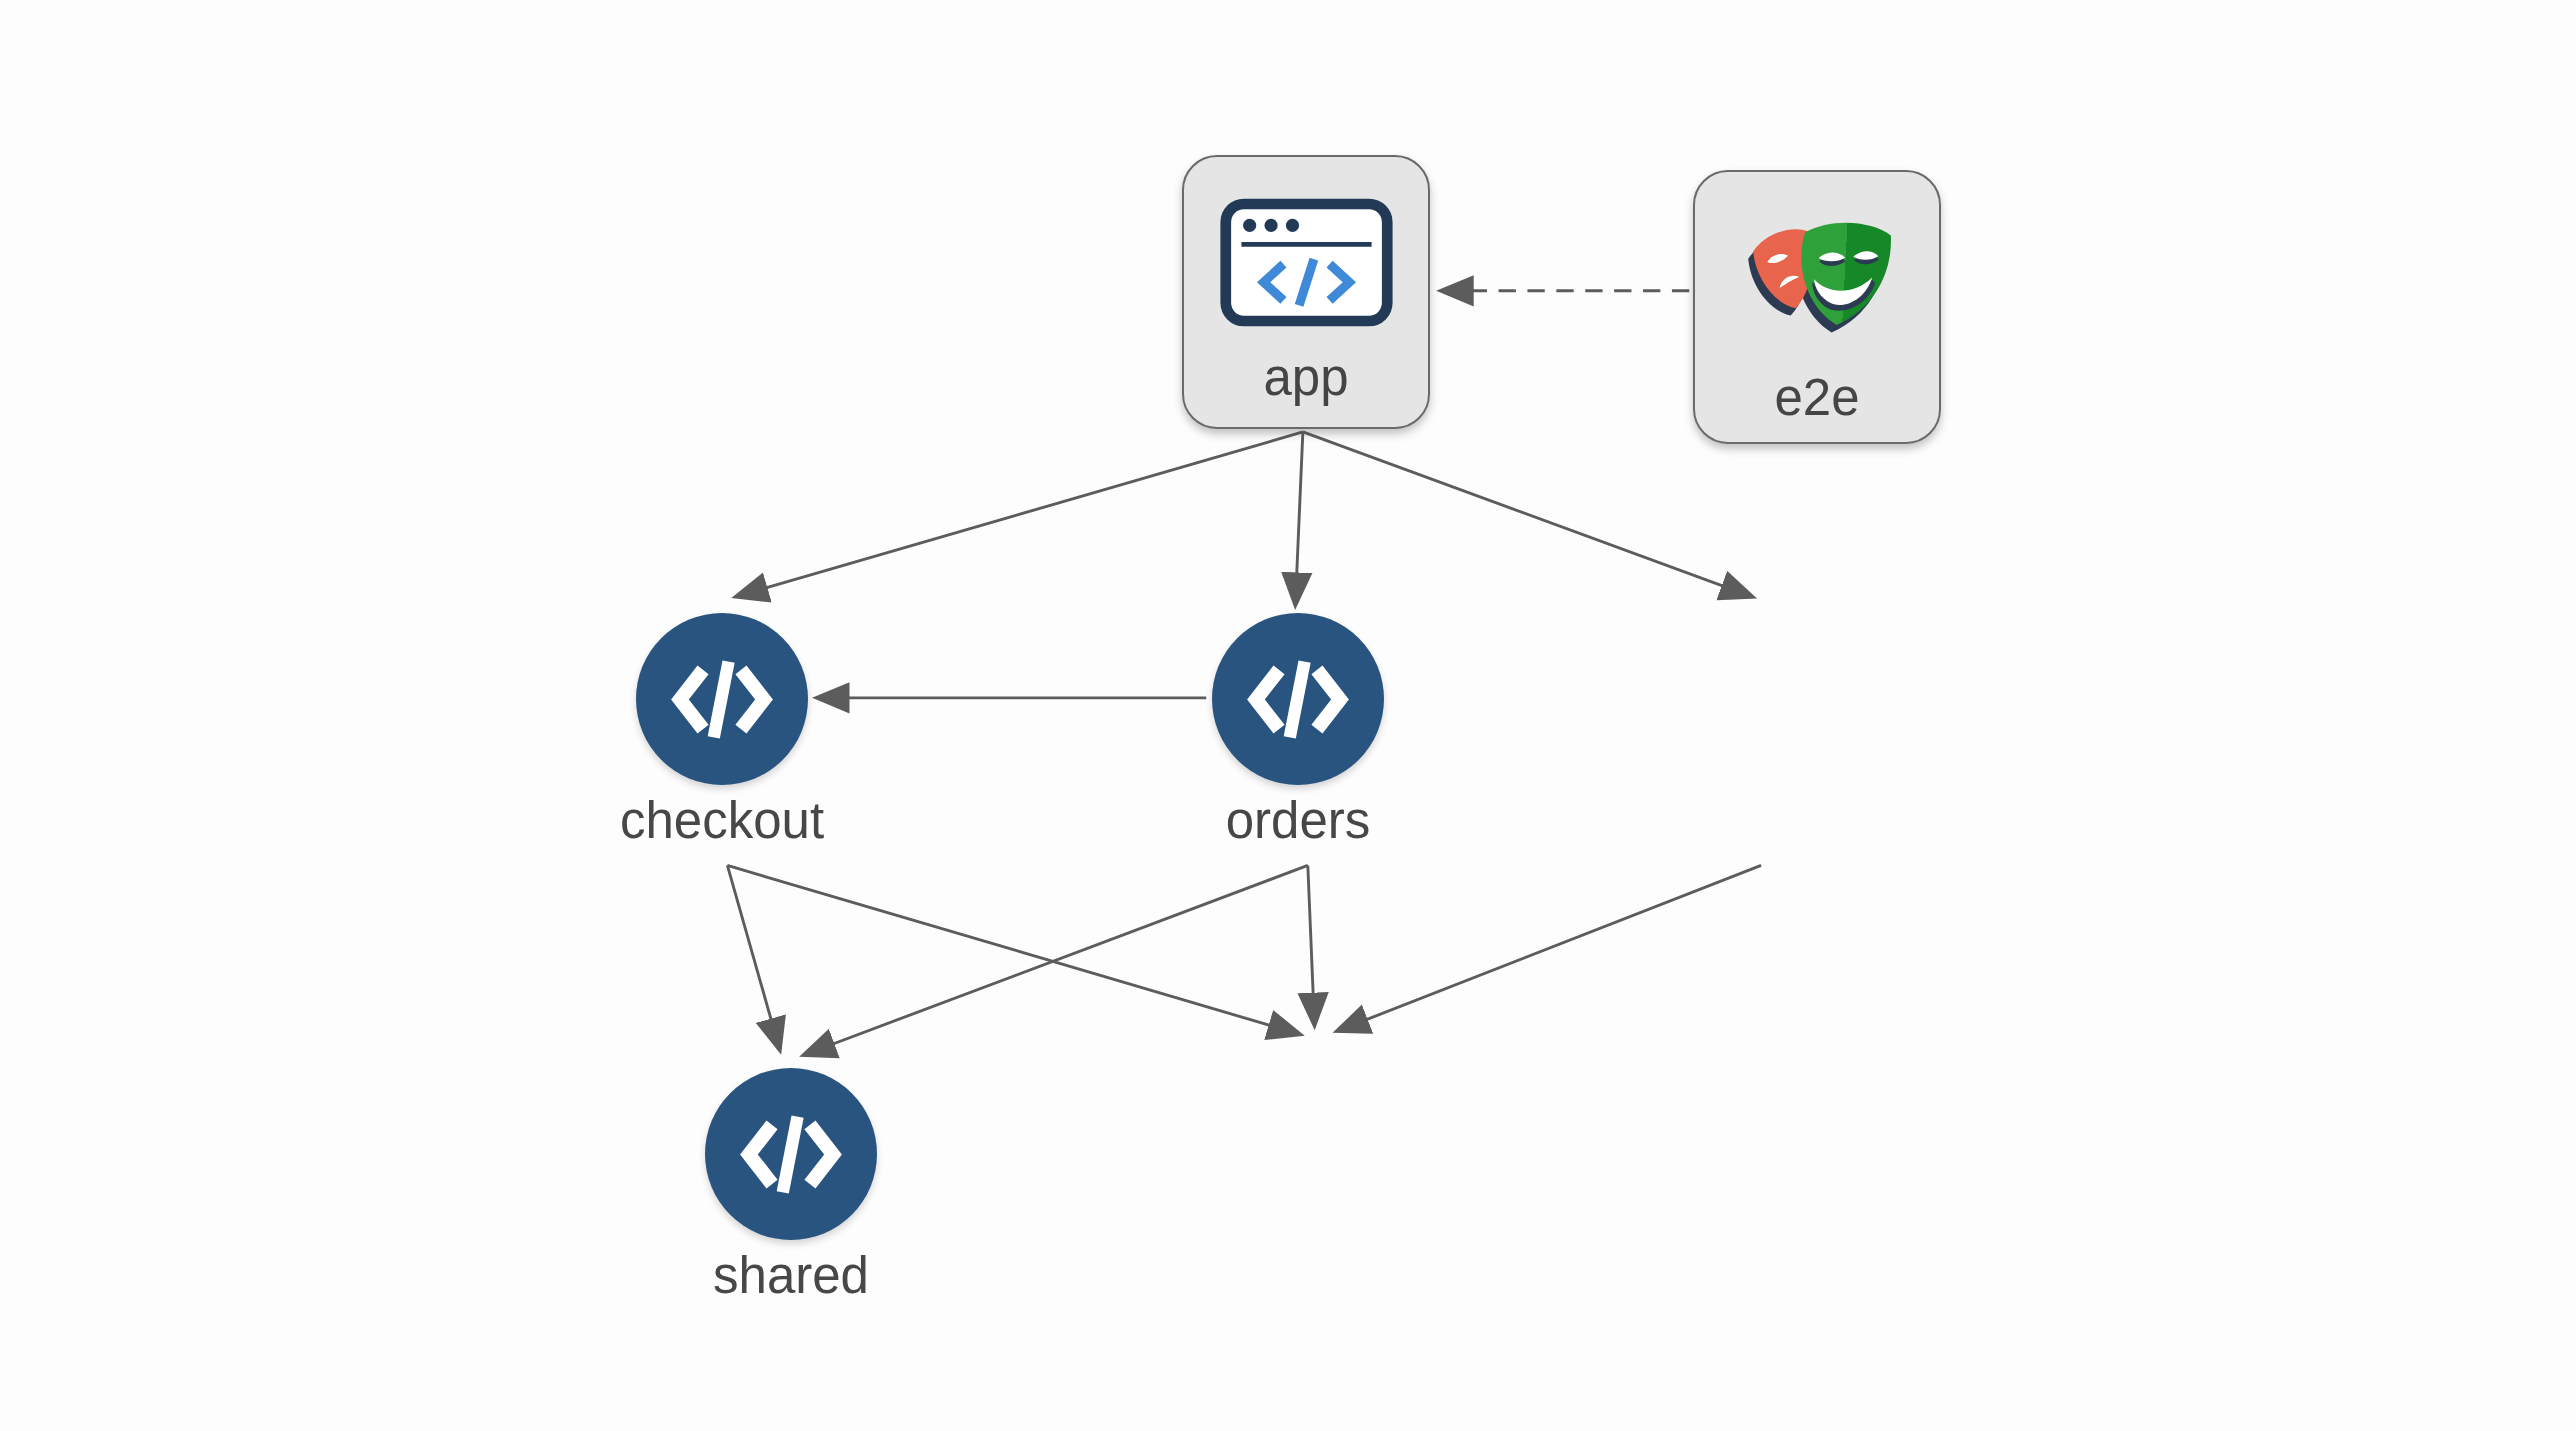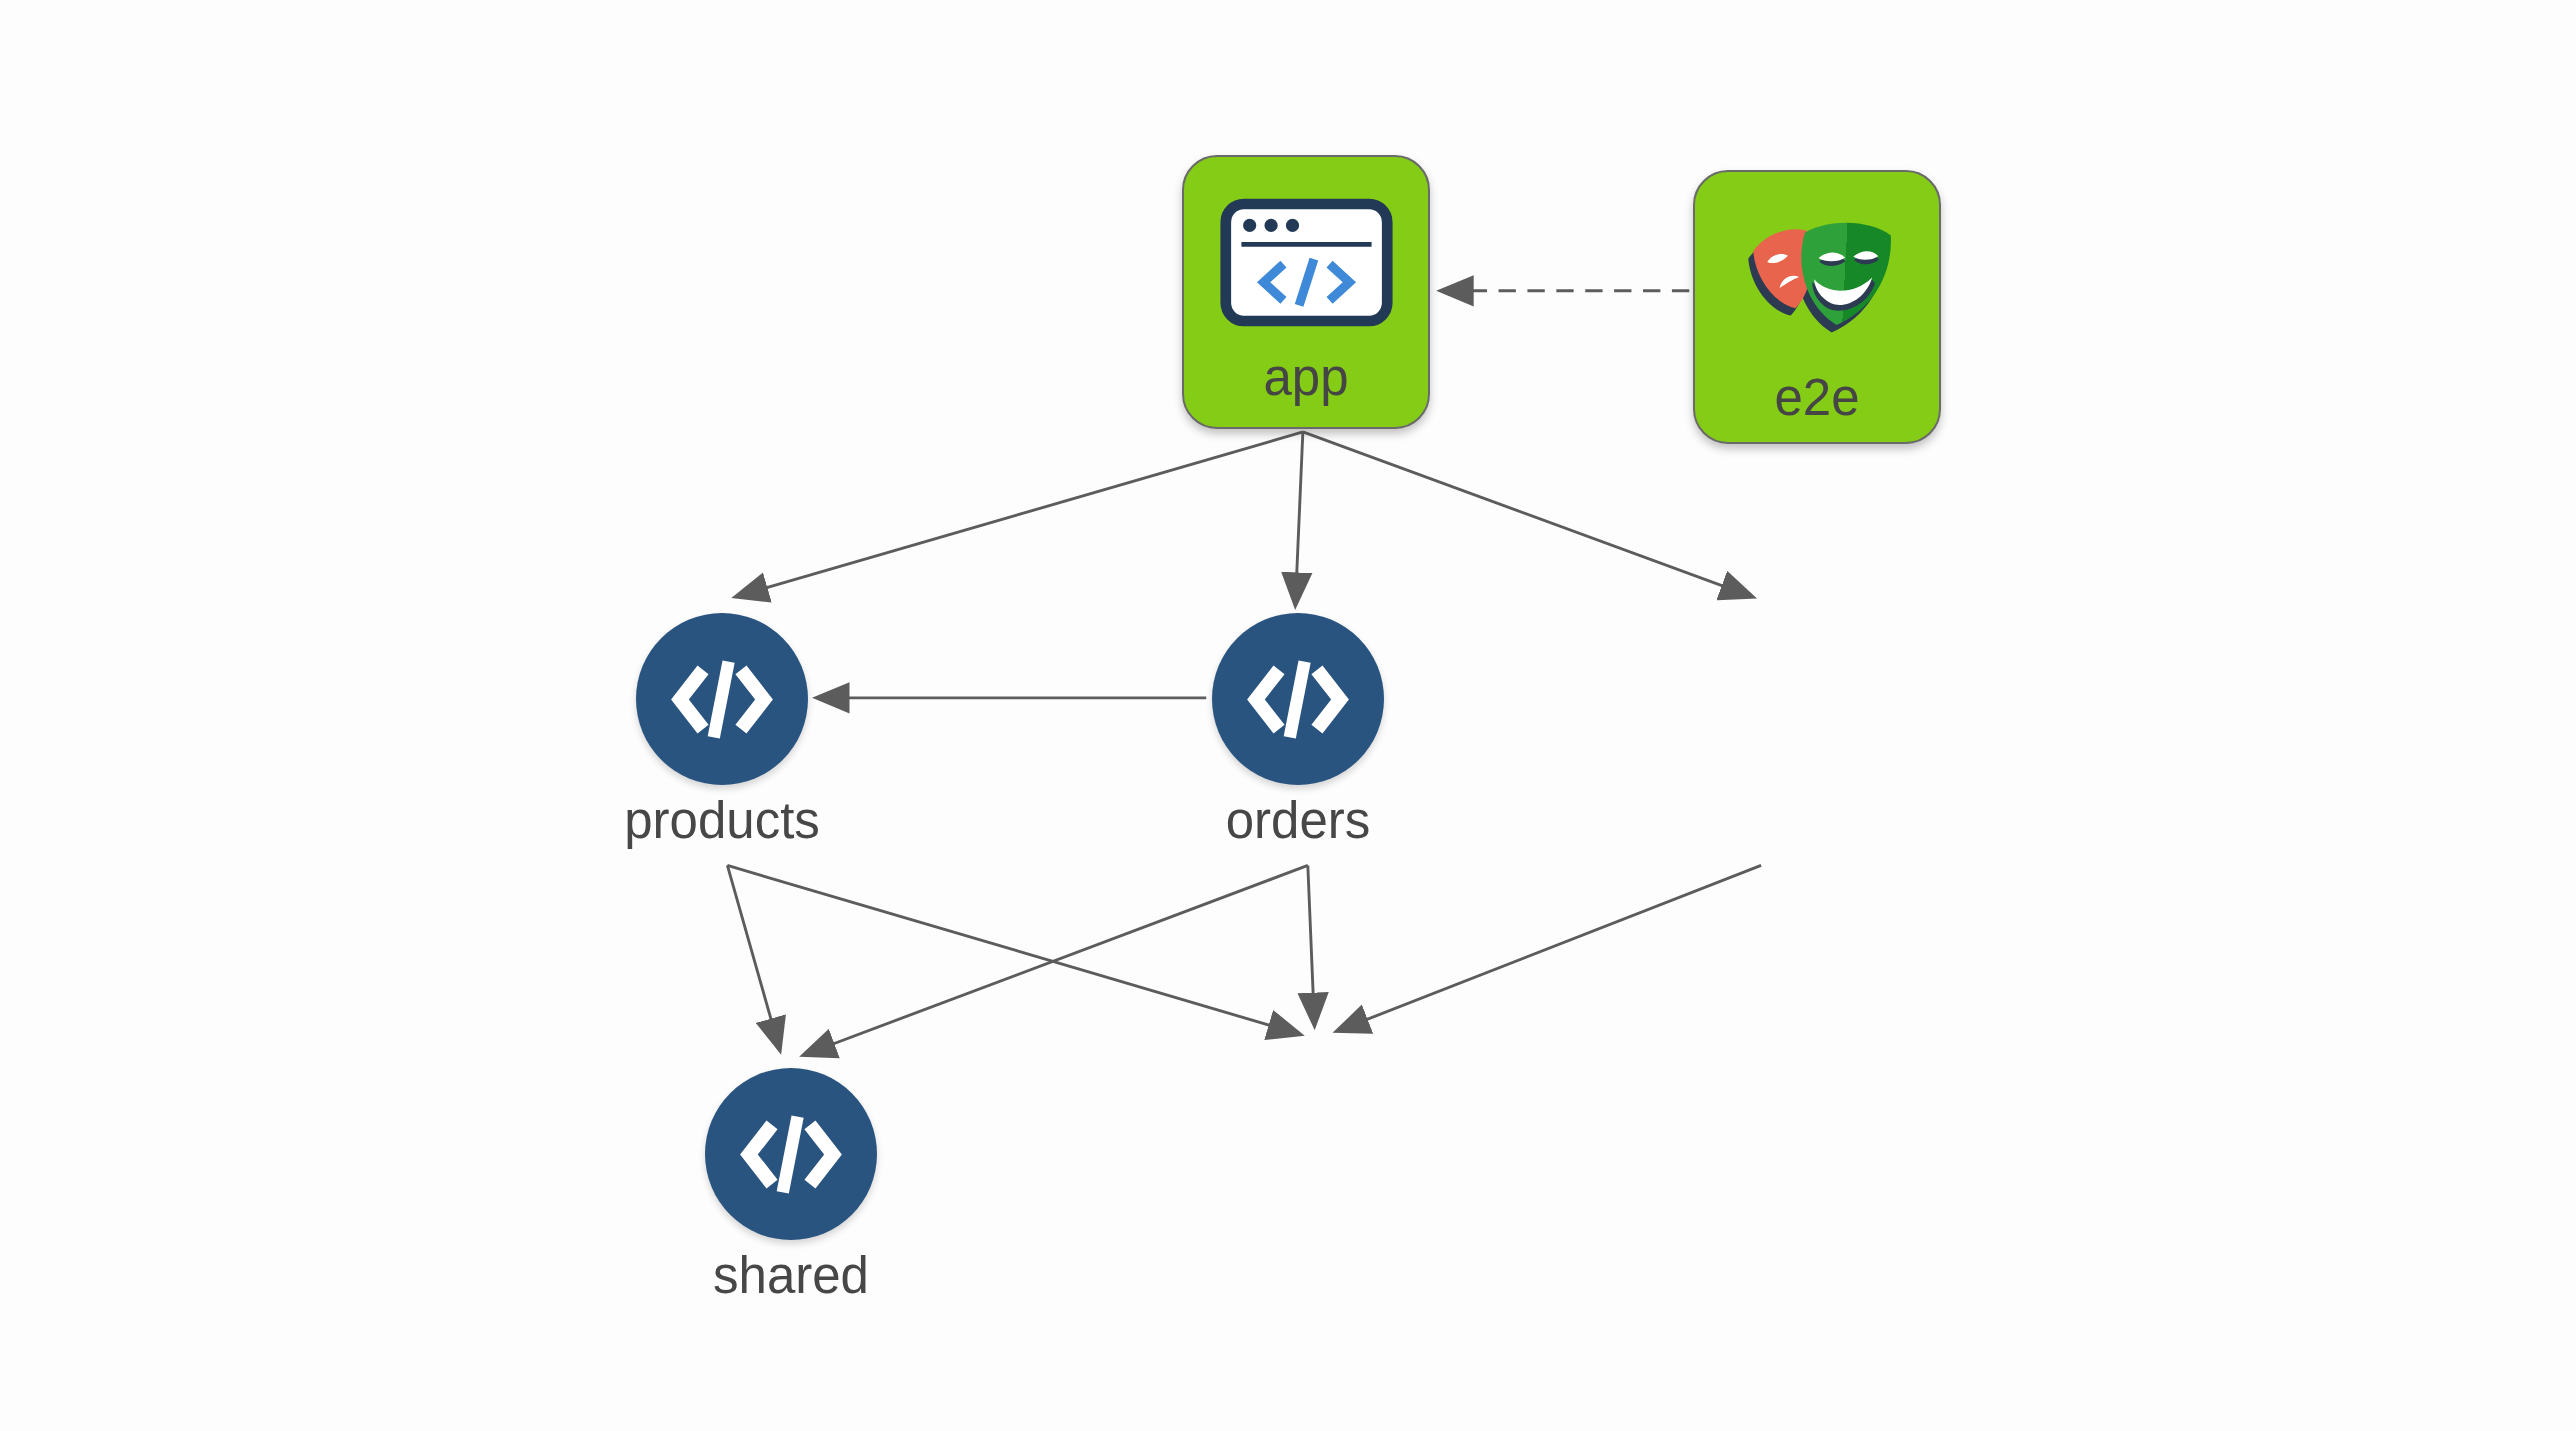--- a/index.html
+++ b/index.html
@@ -13,21 +13,21 @@
 
   
   .edge-layer{position:absolute;left:0;top:0;z-index:1;}
   .edge{stroke:#5C5C5C;stroke-width:3.5;fill:none;}
   .edge.dashed{stroke-dasharray:21 14;}
 
   
   .box-node{
     position:absolute;z-index:2;
     width:248px;height:274px;
-    background:#84cc16;
+    background:#e5e5e5;
     border:2.5px solid #6A6A6A;
     border-radius:35px;
     box-shadow:0 5px 8.3px rgba(60,60,60,0.30);
     display:flex;flex-direction:column;align-items:center;
     box-sizing:border-box;
     cursor:pointer;
   }
   .box-icon{flex:0 0 auto;}
   .box-icon.browser{margin-top:41px;}
   .box-icon.masks{margin-top:33px;}
@@ -130,21 +130,21 @@
   </div>
 
   <div class="circle-node" style="left:636px;top:613px">
     <div class="circle">
       <svg width="104" height="89" viewBox="0 0 126 108">
         <polyline points="40,18 12,54 40,90" fill="none" stroke="#ffffff" stroke-width="17"></polyline>
         <line x1="71" y1="8" x2="53" y2="100" stroke="#ffffff" stroke-width="15"></line>
         <polyline points="86,18 114,54 86,90" fill="none" stroke="#ffffff" stroke-width="17"></polyline>
       </svg>
     </div>
-    <div class="circle-label">products</div>
+    <div class="circle-label">checkout</div>
   </div>
 
   <div class="circle-node" style="left:1212px;top:613px">
     <div class="circle">
       <svg width="104" height="89" viewBox="0 0 126 108">
         <polyline points="40,18 12,54 40,90" fill="none" stroke="#ffffff" stroke-width="17"></polyline>
         <line x1="71" y1="8" x2="53" y2="100" stroke="#ffffff" stroke-width="15"></line>
         <polyline points="86,18 114,54 86,90" fill="none" stroke="#ffffff" stroke-width="17"></polyline>
       </svg>
     </div>

